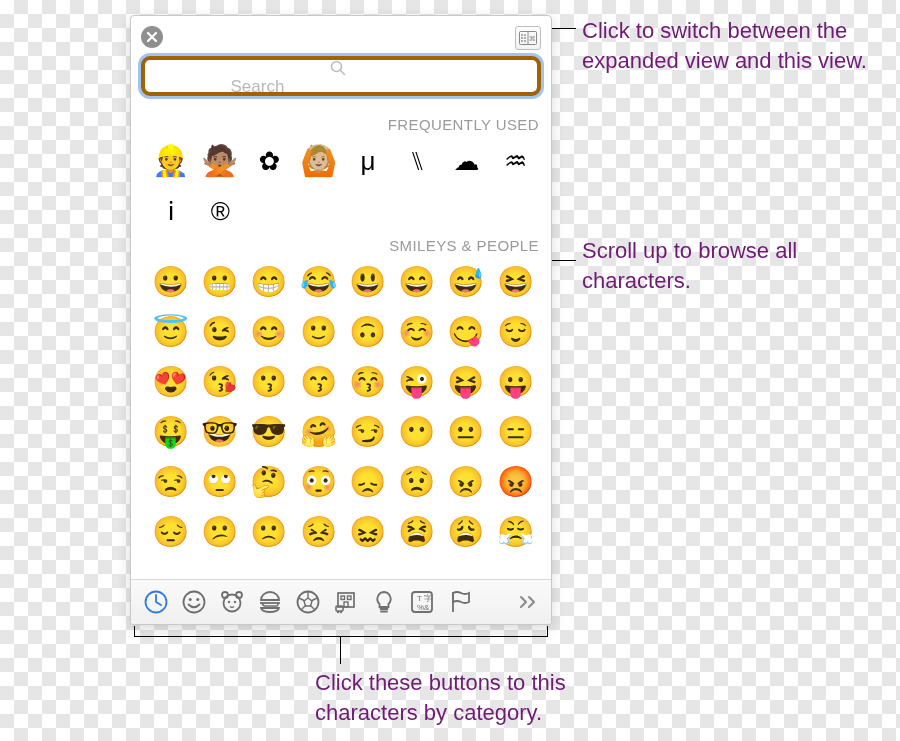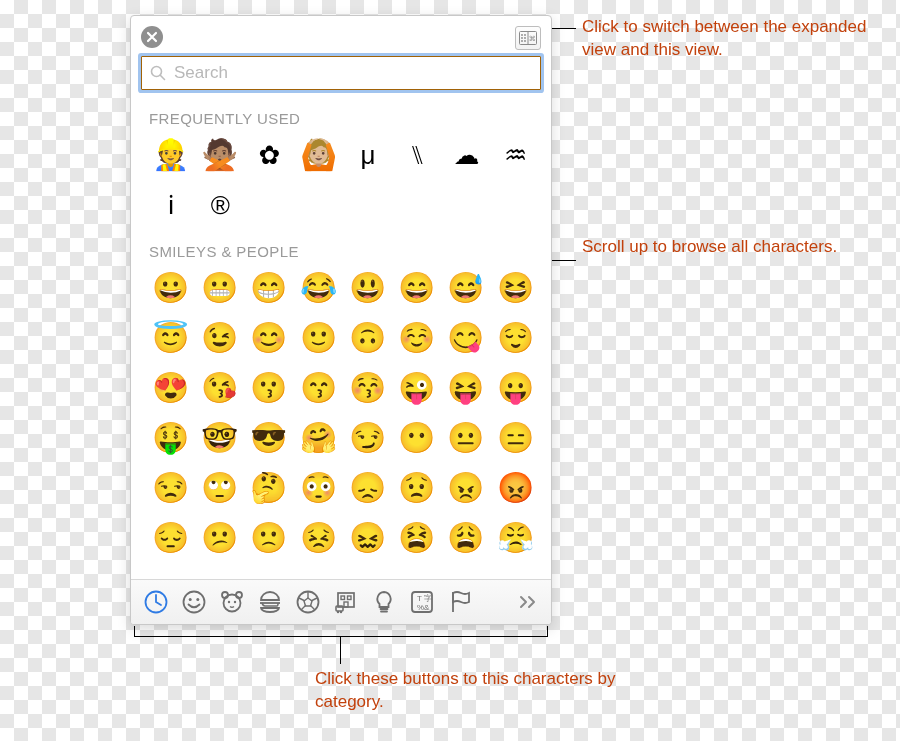--- a/index.html
+++ b/index.html
@@ -73,28 +73,29 @@
     align-items: center;
     justify-content: center;
     cursor: pointer;
   }
   .search-wrap {
     padding: 0 10px 8px 10px;
     flex: 0 0 auto;
   }
   .search {
     position: relative;
-    border: 1px solid #a16207;
-    border-radius: 1px;
+    border: 4px solid #a16207;
+    border-radius: 9px;
     height: 32px;
     box-shadow: 0 0 0 3px rgba(84,148,226,0.55);
     display: flex;
     align-items: center;
     padding: 0 8px;
     background: #fff;
+    flex-direction: column;
   }
   .search svg { flex:0 0 auto; margin-right:6px; opacity:.55; }
   .search input {
     border: none;
     outline: none;
     font-size: 17px;
     flex: 1;
     color: #333;
     background: transparent;
   }
@@ -102,20 +103,21 @@
   .body {
     flex: 1 1 auto;
     overflow: hidden;
     padding: 4px 12px 0 18px;
   }
   .section-title {
     font-size: 15px;
     letter-spacing: .4px;
     color: #9a9a9a;
     margin: 8px 0 6px 0;
+    text-align: right;
   }
   .grid {
     display: grid;
     grid-template-columns: repeat(8, 1fr);
     gap: 6px 4px;
   }
   .cell {
     width: 44px;
     height: 44px;
     display: flex;
@@ -160,23 +162,23 @@
   }
 
   
   .callout-line {
     position:absolute;
     background:#000;
     height:1px;
   }
   .callout-text {
     position:absolute;
-    font-size:17px;
+    font-size:22px;
     line-height:1.35;
-    color:#c2410c;
+    color:#701a75;
     width: 300px;
   }
   .bracket {
     position:absolute;
     border:1px solid #000;
     border-top:none;
   }
   .bracket-stem {
     position:absolute;
     width:1px;
@@ -229,21 +231,21 @@
           <div class="cell small-glyph">✿</div>
           <div class="cell">🙆🏼</div>
           <div class="cell small-glyph">μ</div>
           <div class="cell small-glyph">⑊</div>
           <div class="cell small-glyph">☁︎</div>
           <div class="cell small-glyph">♒︎</div>
           <div class="cell small-glyph">ℹ</div>
           <div class="cell small-glyph">®</div>
         </div>
 
-      <div class="section-title" style="margin-top:16px">SMILEYS &amp; PEOPLE</div>
+      <div class="section-title" style="margin-top:4px">SMILEYS &amp; PEOPLE</div>
       <div class="grid" id="grid-smileys">
           <div class="cell">😀</div>
           <div class="cell">😬</div>
           <div class="cell">😁</div>
           <div class="cell">😂</div>
           <div class="cell">😃</div>
           <div class="cell">😄</div>
           <div class="cell">😅</div>
           <div class="cell">😆</div>
           <div class="cell">😇</div>

